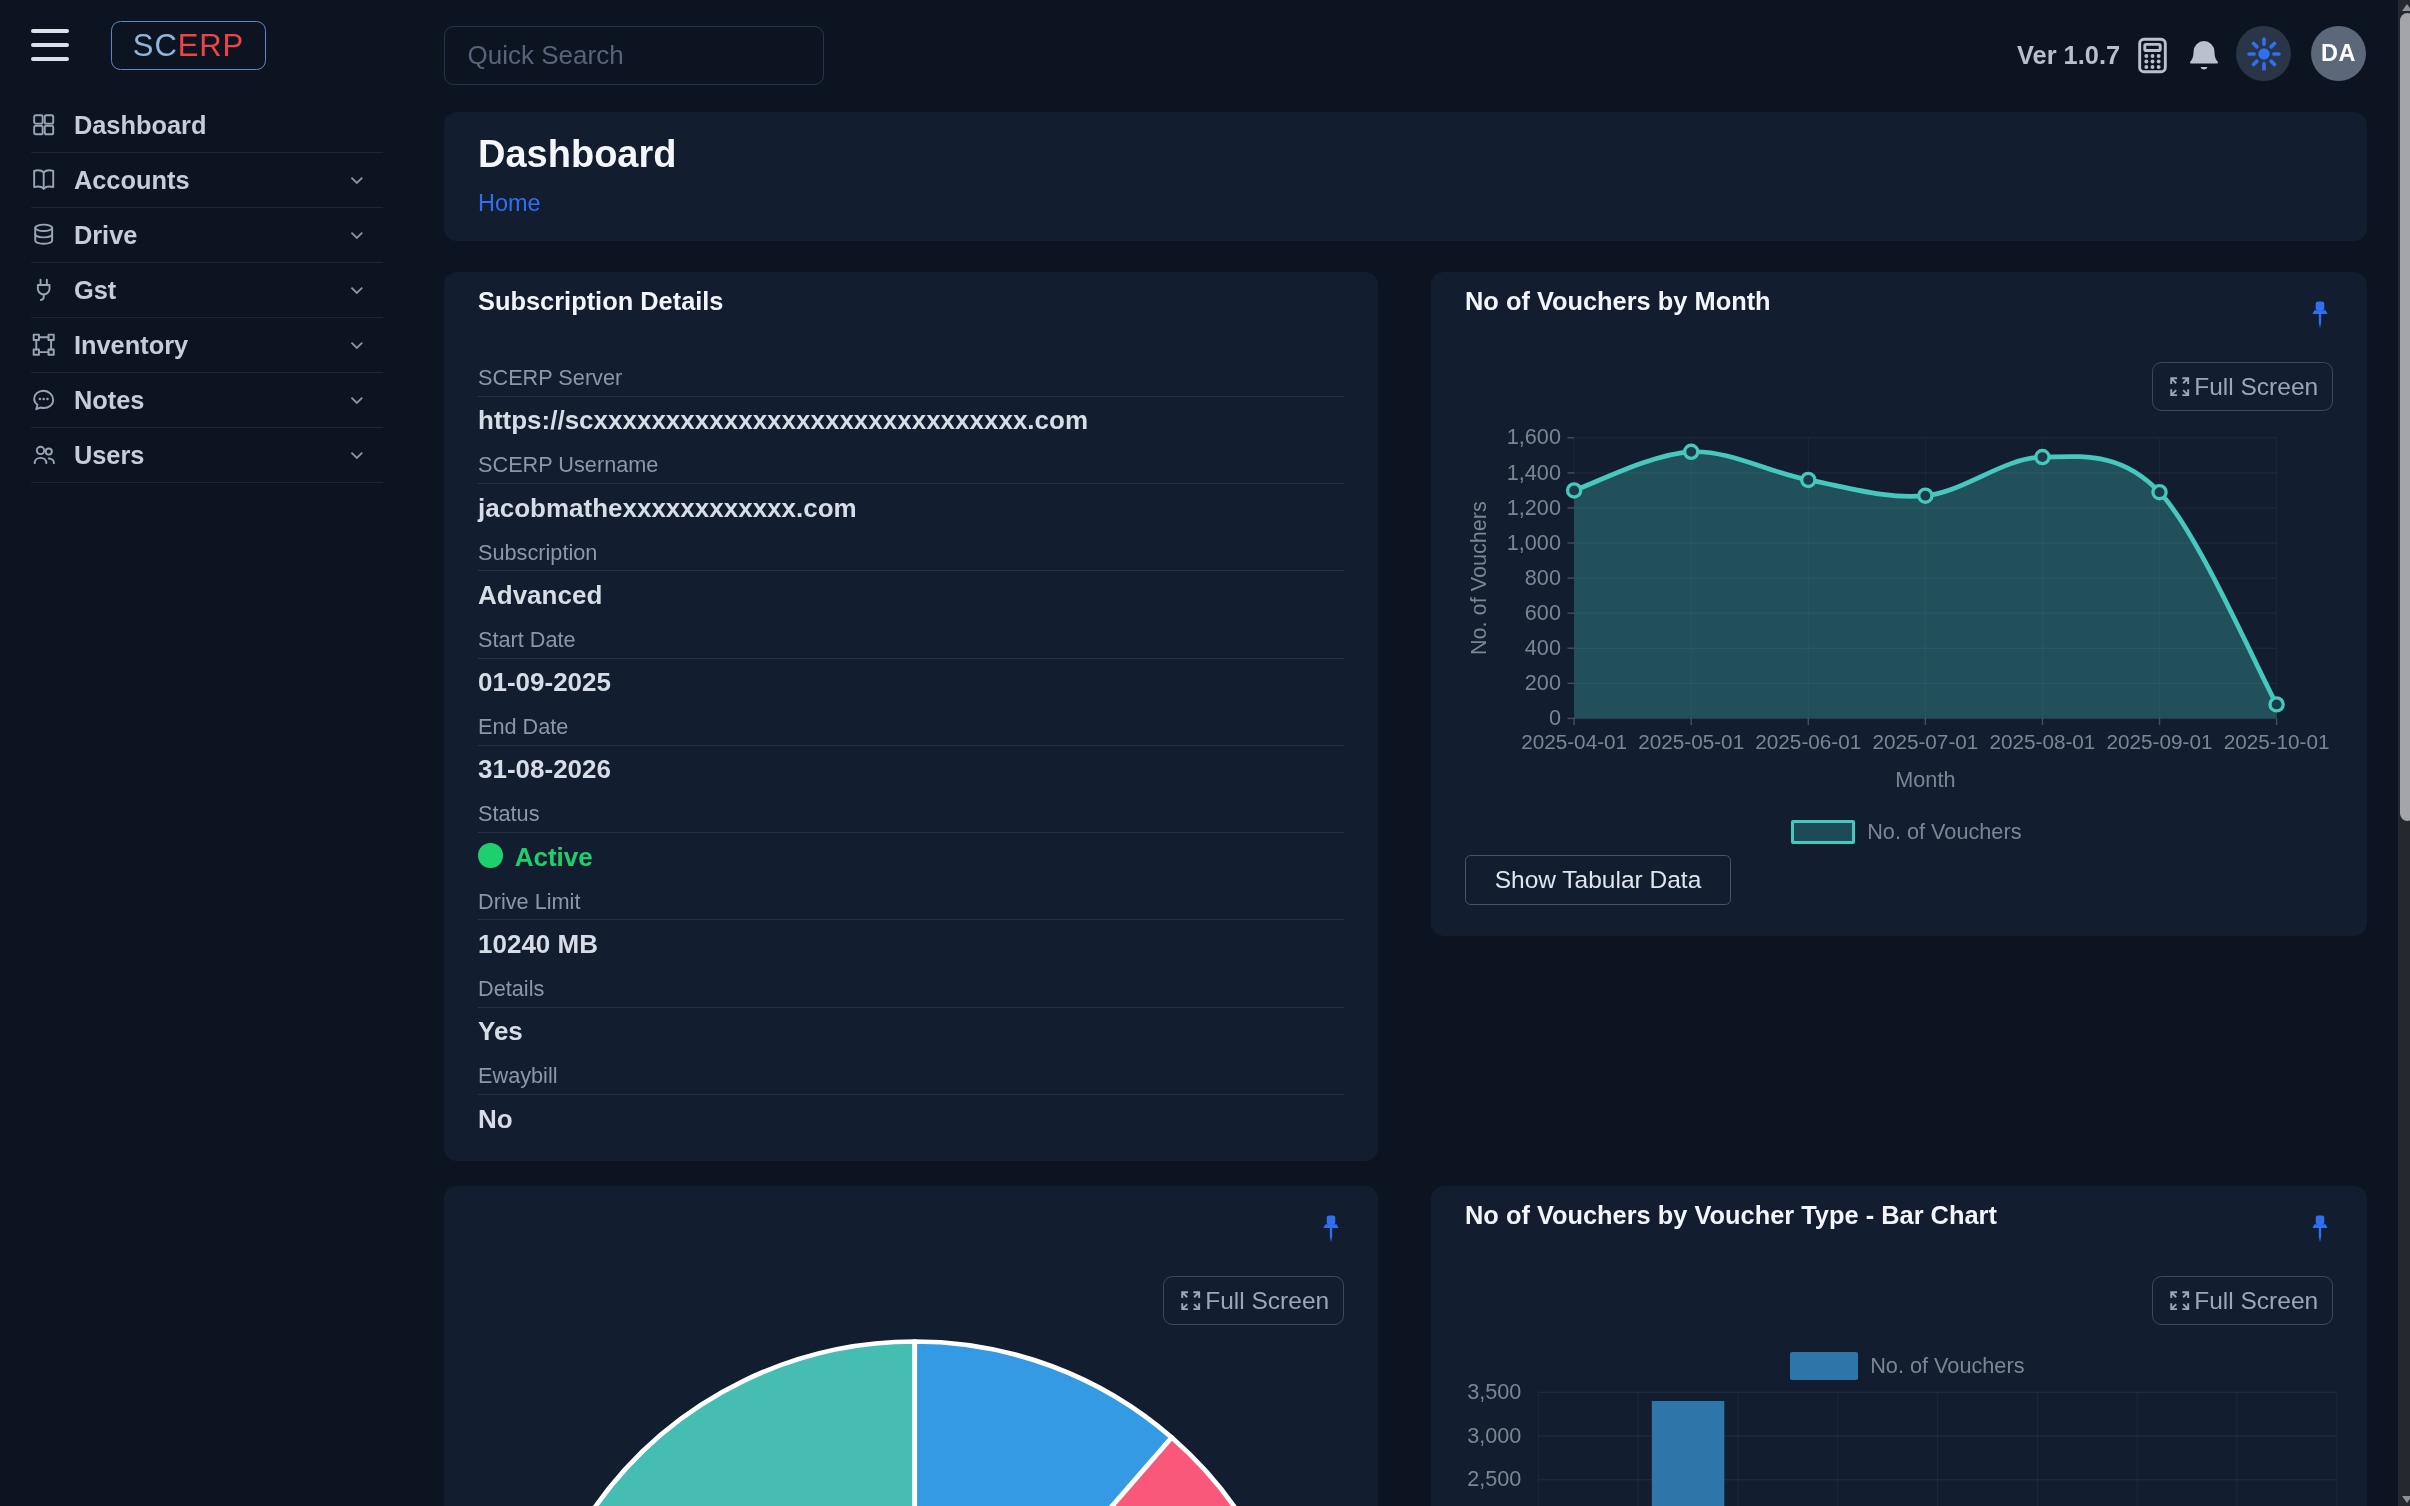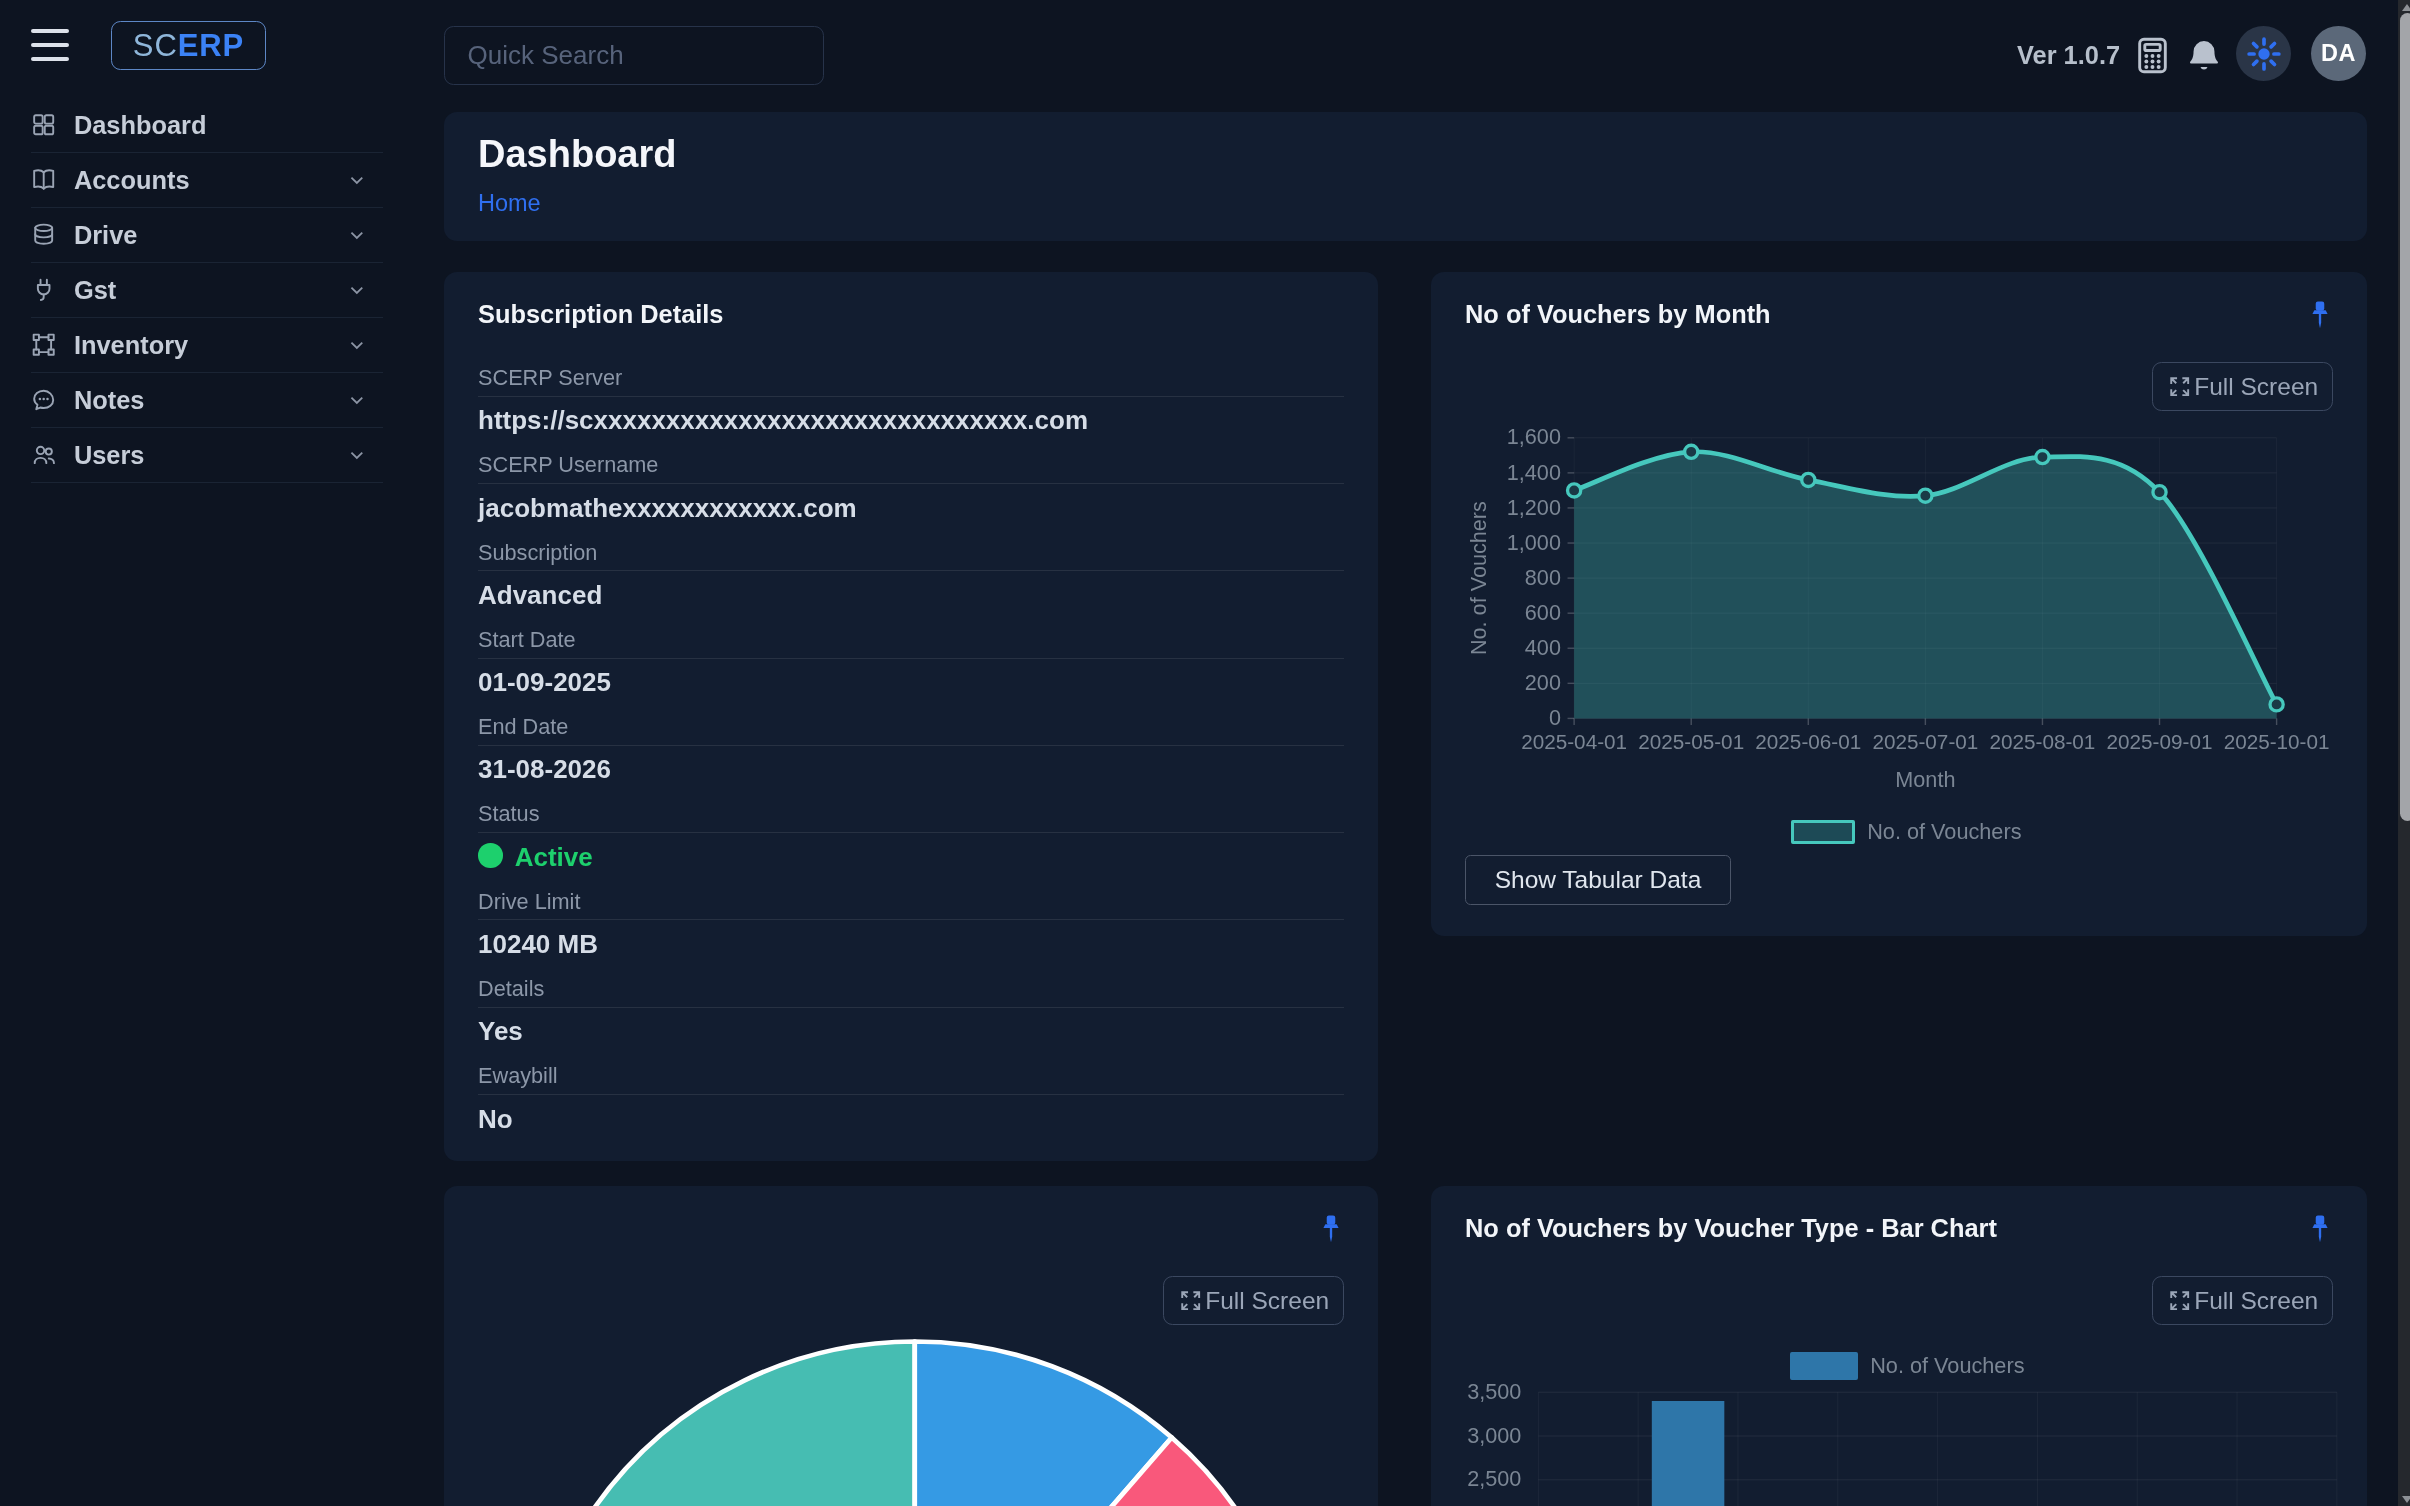--- a/index.html
+++ b/index.html
@@ -7,21 +7,21 @@
         font-family:"Liberation Sans",sans-serif;color:#e7ebf2;margin-left:6px;}
 
   
   .burger{position:absolute;left:24.5px;top:29px;width:38px;height:32px;display:flex;
           flex-direction:column;justify-content:space-between;cursor:pointer;}
   .burger span{display:block;height:4.2px;border-radius:2.8px;background:#dde2ea;}
   .logo{position:absolute;left:105px;top:21px;width:153px;height:47px;border:1.9px solid #5d87c6;
         border-radius:9.4px;display:flex;align-items:center;justify-content:center;
         font-size:31px;letter-spacing:0.9px;}
   .logo .sc{color:#8fb6da;font-weight:400;}
-  .logo .erp{color:#3b82f6;font-weight:700;}
+  .logo .erp{color:#ef4444;font-weight:400;}
   .nav{position:absolute;left:24.5px;top:98px;width:352px;}
   .nav-item{display:flex;align-items:center;height:54px;border-bottom:0.9px solid #1a2434;cursor:pointer;}
   .nav-ico{width:25.4px;height:25.4px;color:#9aa4b4;flex:0 0 25.4px;}
   .nav-ico svg{width:25.4px;height:25.4px;display:block;}
   .nav-label{margin-left:18px;font-size:25.4px;font-weight:600;color:#c6cdd8;}
   .nav-chev{margin-left:auto;margin-right:15px;width:21.7px;height:21.7px;color:#8b94a4;}
   .nav-chev svg{width:21.7px;height:21.7px;display:block;}
 
   
   .search{position:absolute;left:438px;top:26px;width:380px;height:59px;background:transparent;
@@ -35,21 +35,21 @@
   .ico-bell{left:2179px;top:34px;width:38px;height:44px;cursor:pointer;}
   .theme-btn{position:absolute;left:2230px;top:26px;width:55px;height:55px;border-radius:50%;
              background:#2a3547;display:flex;align-items:center;justify-content:center;cursor:pointer;}
   .theme-btn svg{width:34px;height:34px;}
   .avatar{position:absolute;left:2305px;top:26px;width:55px;height:55px;border-radius:50%;
           background:#5b6879;display:flex;align-items:center;justify-content:center;
           font-size:23.5px;font-weight:700;color:#ffffff;letter-spacing:0.5px;cursor:pointer;}
 
   
   .card{position:absolute;background:#121d30;border-radius:13px;}
-  .card-title{position:absolute;left:34px;top:28px;font-size:25.4px;font-weight:700;color:#f2f5f9;}
+  .card-title{position:absolute;left:34px;top:15px;font-size:25.4px;font-weight:700;color:#f2f5f9;}
   .pin{position:absolute;right:34px;top:28px;width:26px;height:32px;cursor:pointer;}
   .pin svg{width:26px;height:32px;display:block;}
   .fs-btn{position:absolute;right:34px;top:90px;width:181px;height:49px;border:1.9px solid #3b4860;
           border-radius:9.4px;background:transparent;display:flex;align-items:center;justify-content:center;
           gap:2px;color:#9ba6b8;font-size:24.5px;cursor:pointer;font-family:inherit;}
   .fs-btn svg{width:25.4px;height:25.4px;}
 
   #header-card{left:438px;top:112px;width:1923px;height:129px;}
   #page-title{position:absolute;left:34px;top:21px;font-size:38px;font-weight:700;color:#f4f6fa;}
   #breadcrumb{position:absolute;left:34px;top:78px;font-size:23.5px;font-weight:500;color:#2f6ff0;cursor:pointer;}

